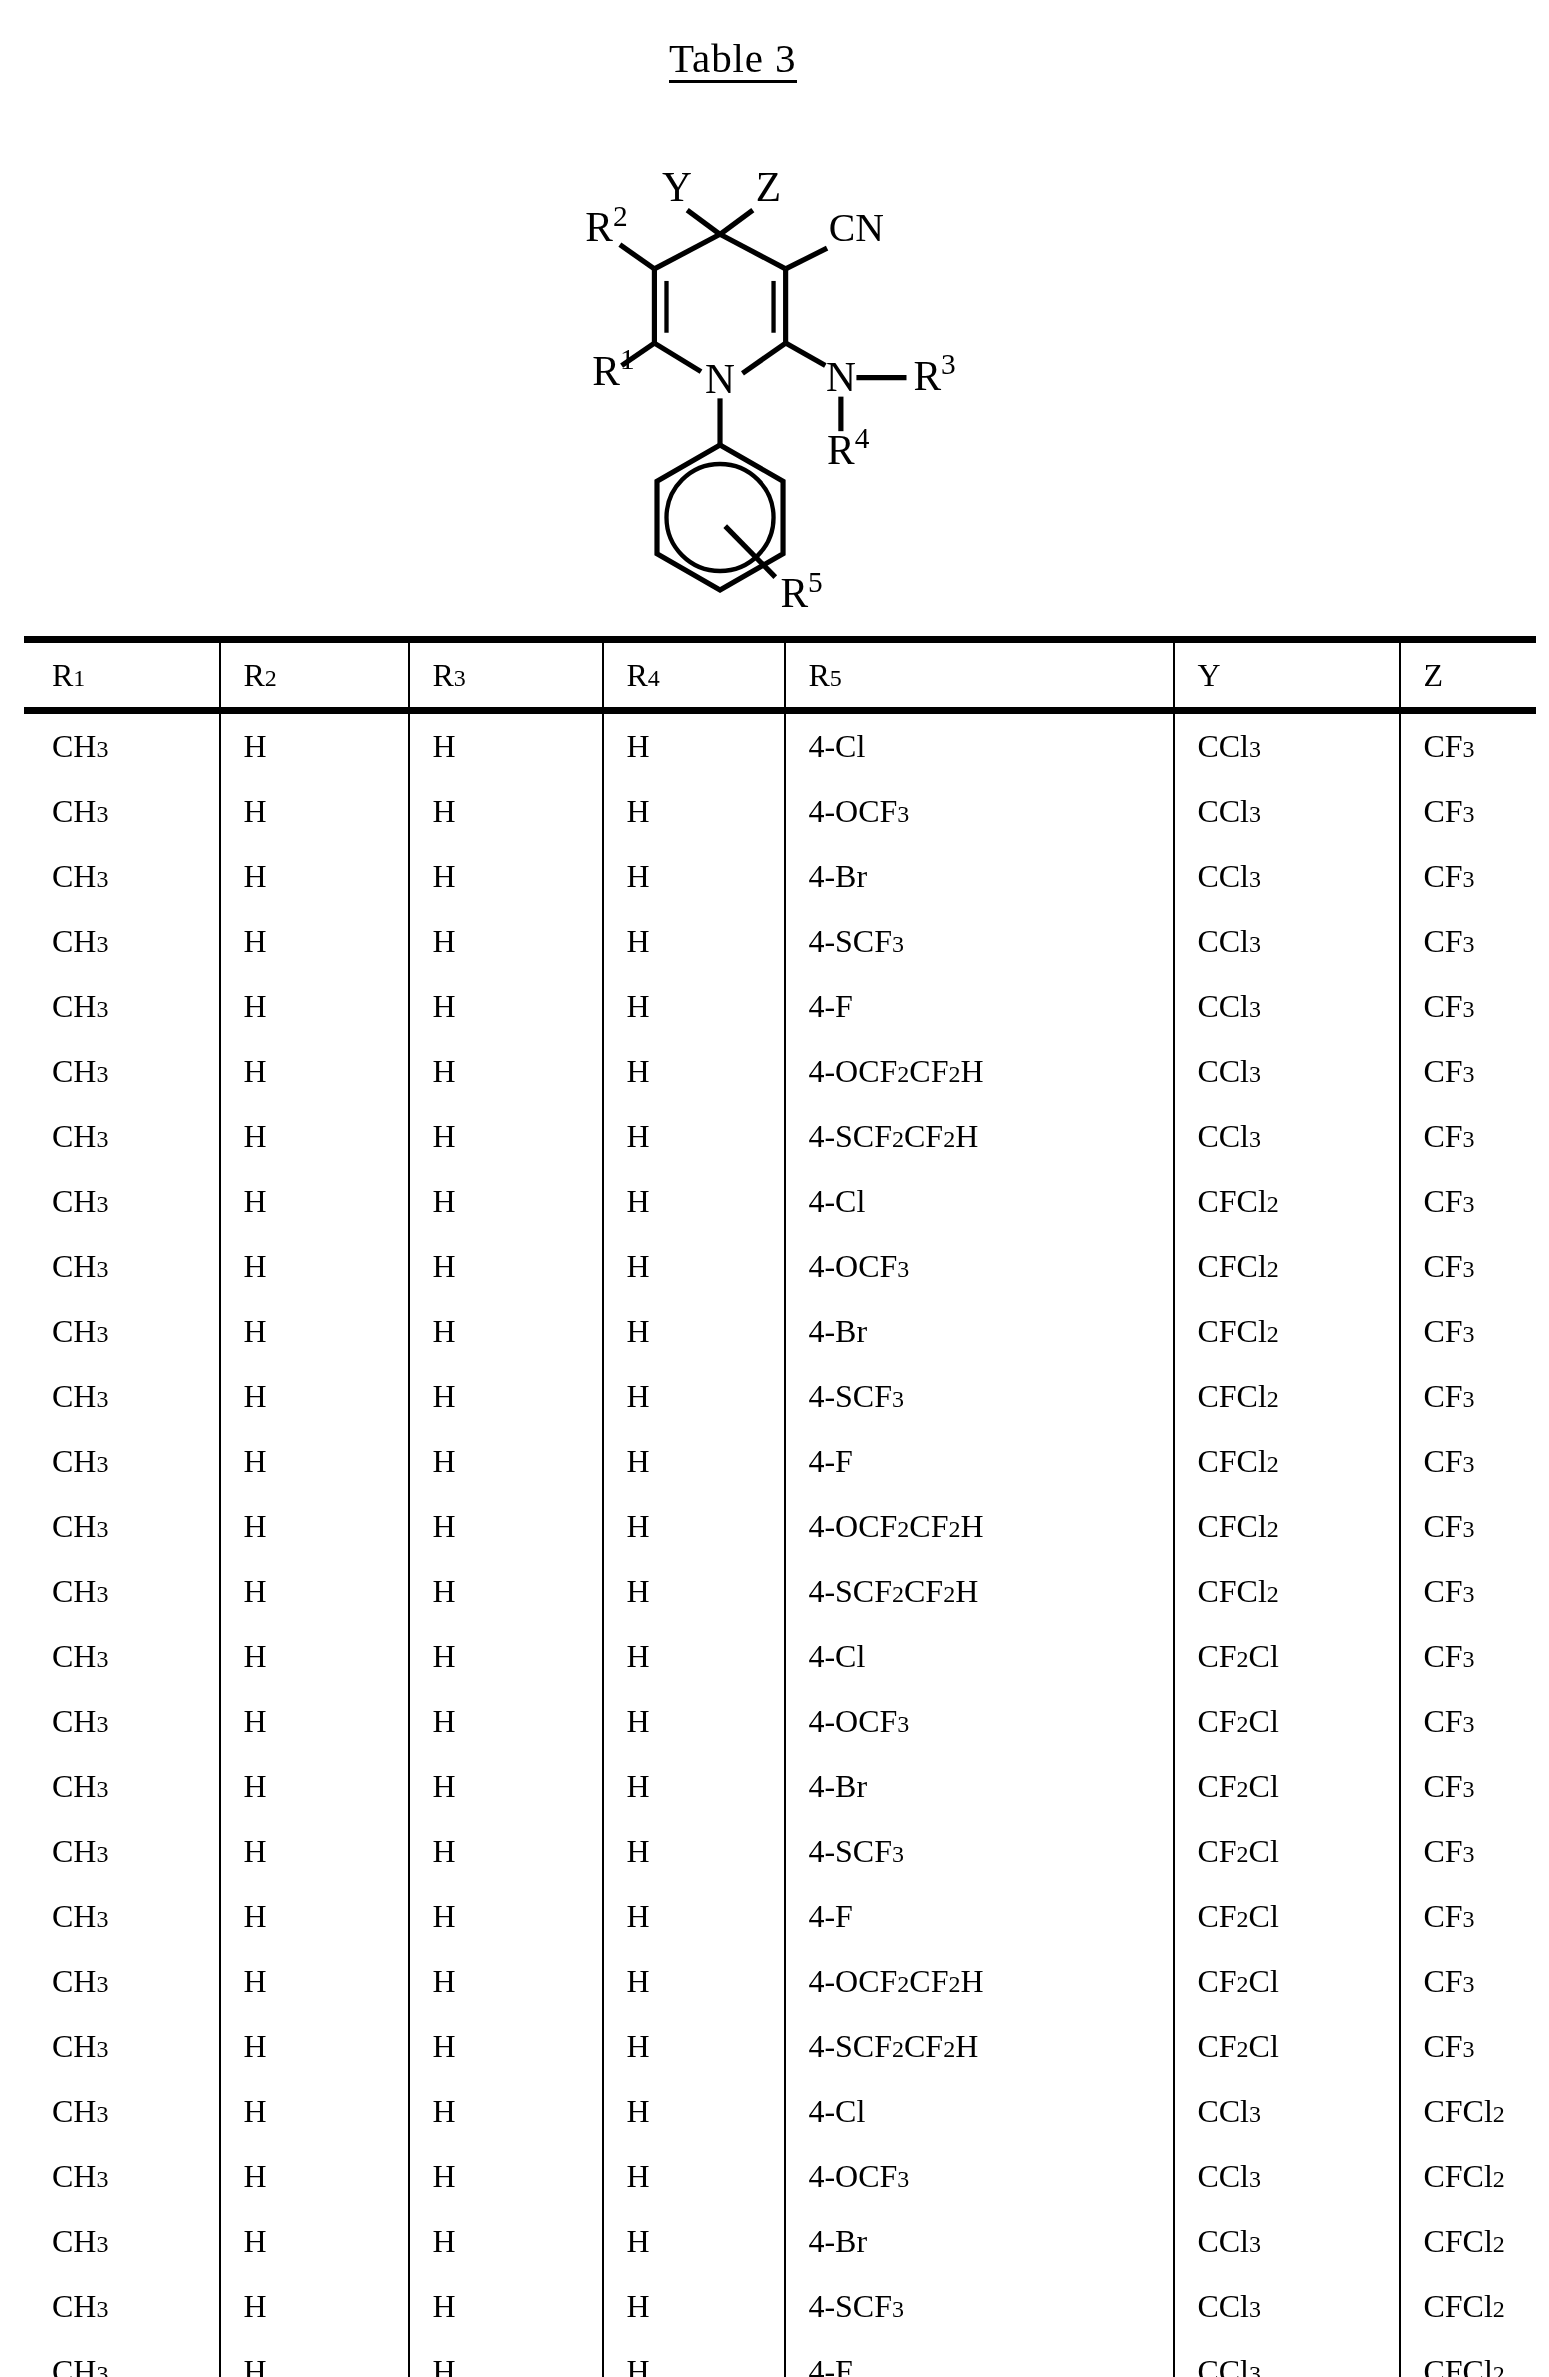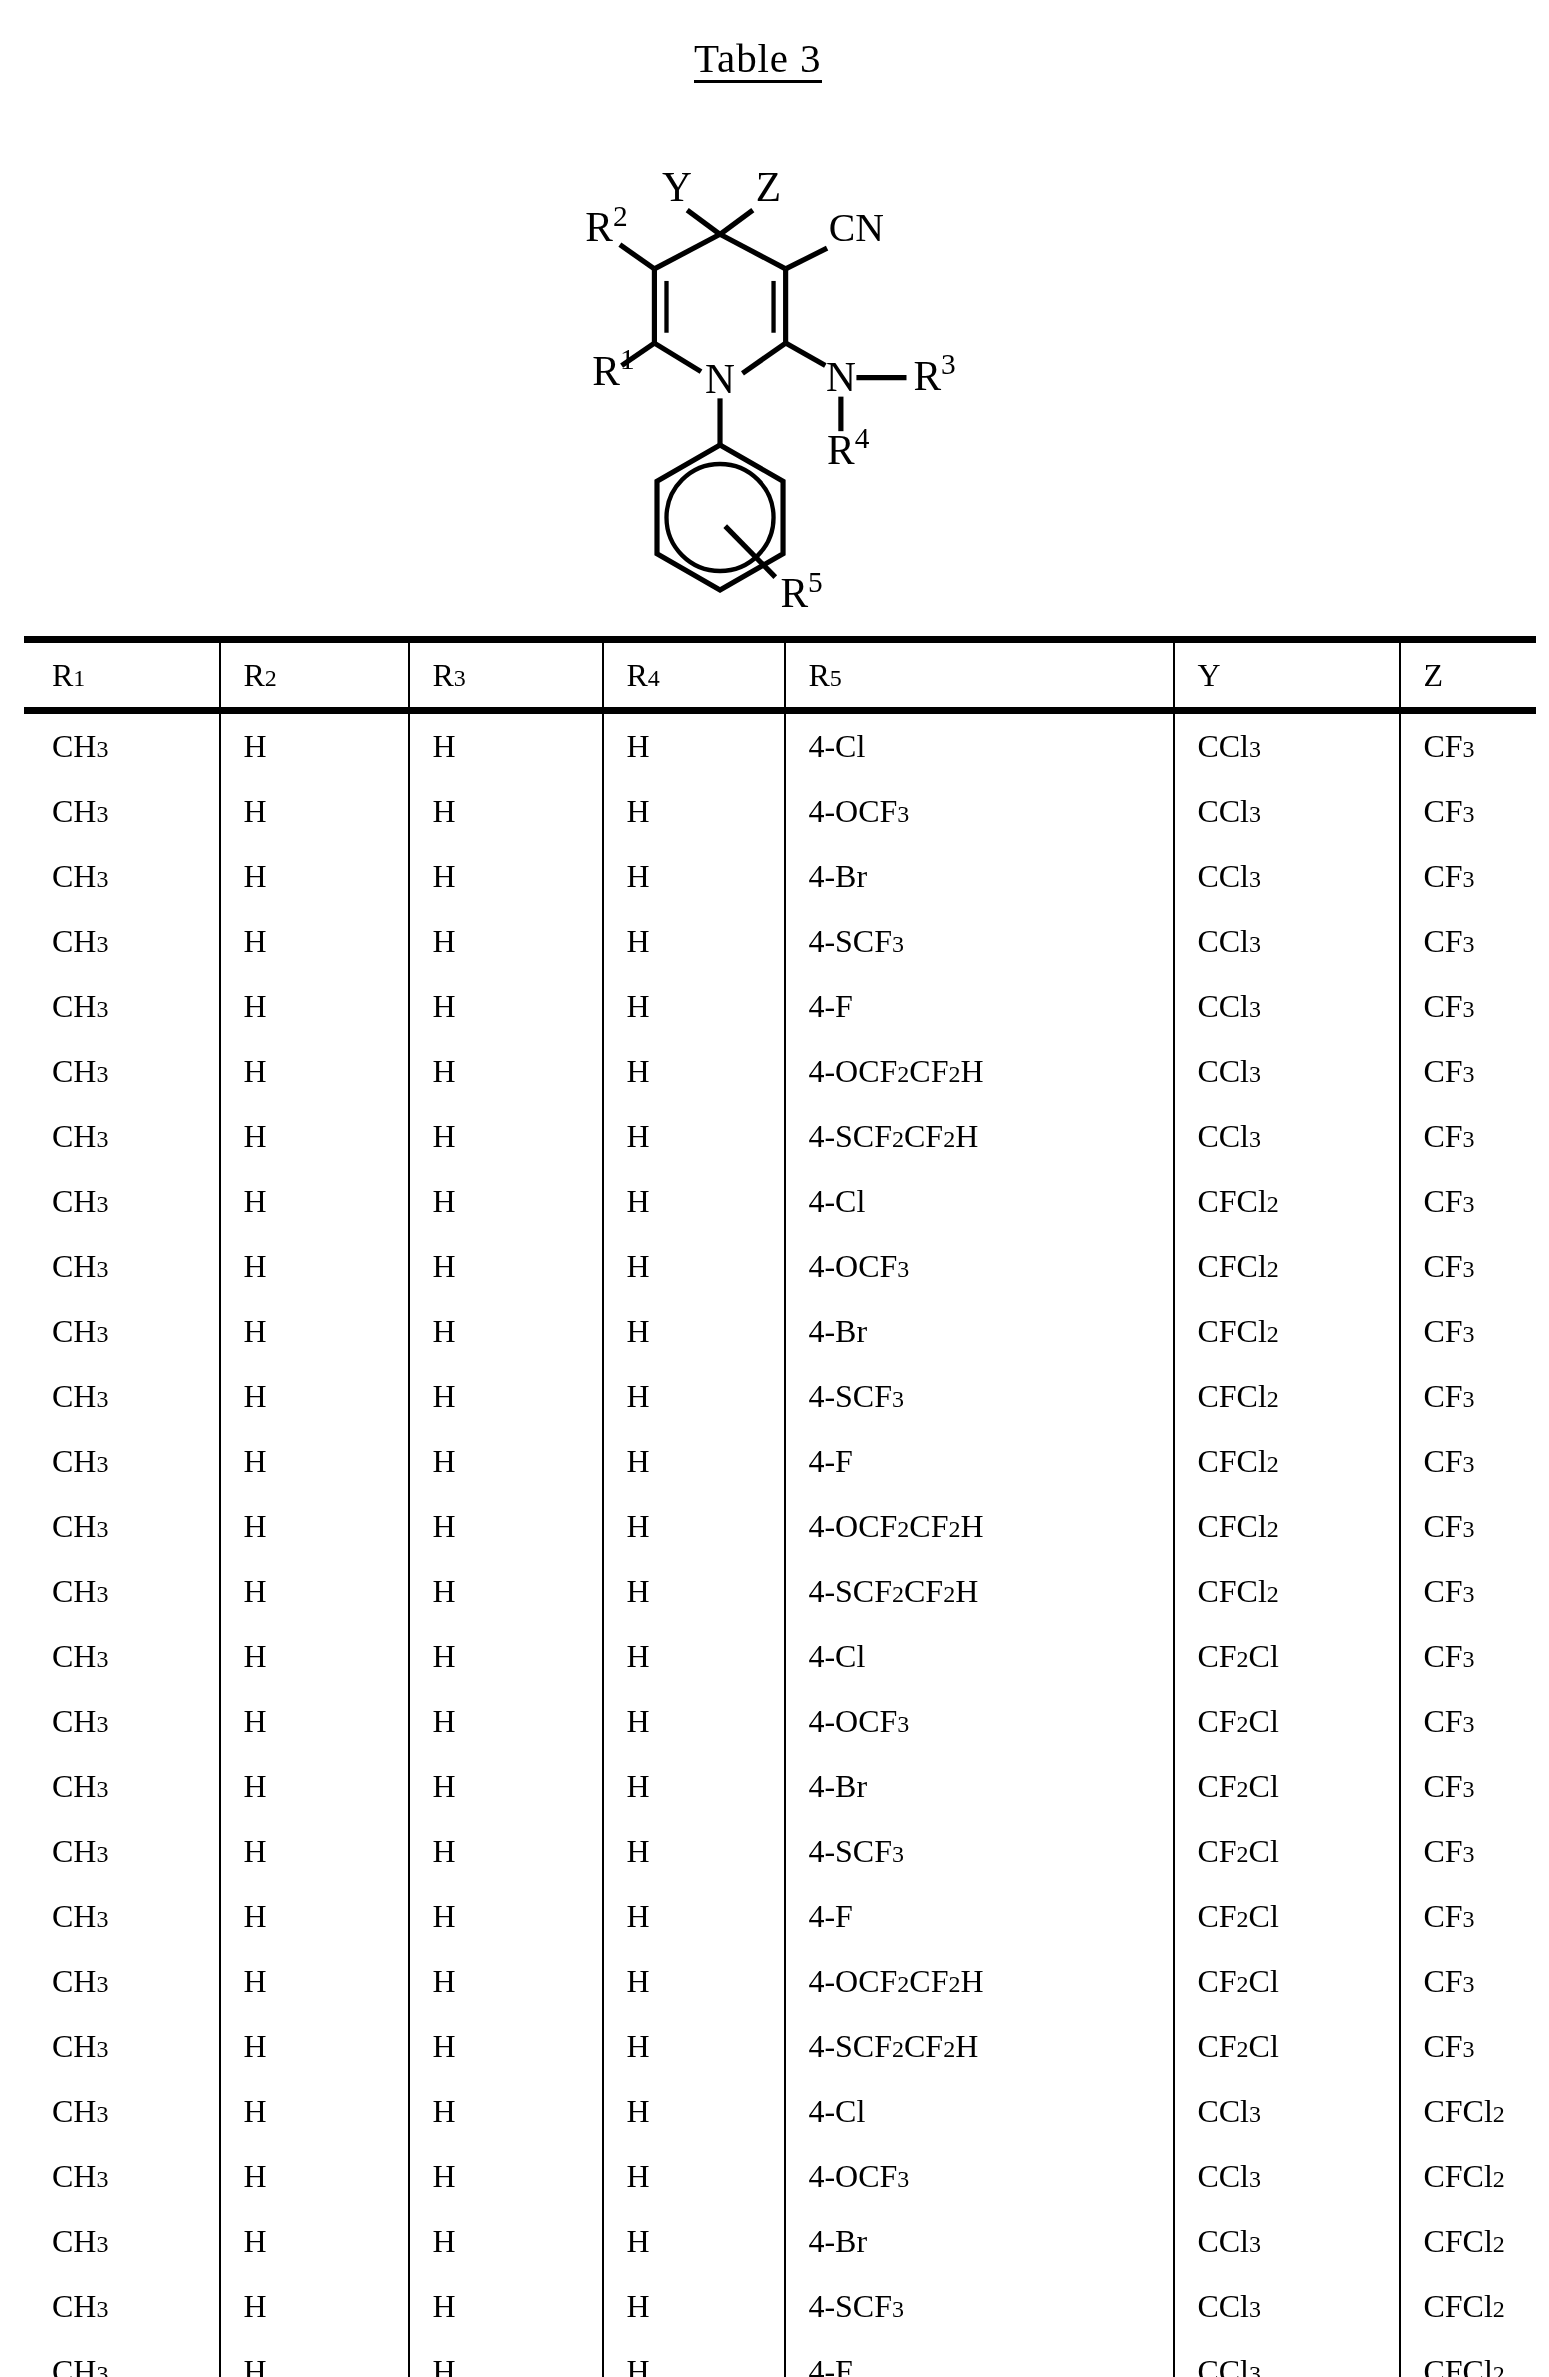--- a/index.html
+++ b/index.html
@@ -2,21 +2,21 @@
 <html style="font-size:14px"><head>
 <meta charset="utf-8">
 <style>
   html,body{margin:0;padding:0;}
   body{
     width:1550px;height:2377px;position:relative;background:#ffffff;color:#000;
     font-family:"Liberation Serif","DejaVu Serif",serif;overflow:hidden;
   }
   
   .doc-title{
-    position:absolute;top:38px;left:694px;
+    position:absolute;top:38px;left:669px;
     font-size:41px;letter-spacing:0.9px;
     border-bottom:3.5px solid #000;padding-bottom:0.9px;line-height:1.0;
     white-space:nowrap;
   }
   
   .structure-wrap{position:absolute;left:518px;top:129px;width:518px;height:518px;}
   .structure-wrap svg{width:100%;height:100%;}
   .bond{stroke:#000;stroke-width:6;fill:none;}
   .bond-thin{stroke:#000;stroke-width:5;fill:none;}
   .atom-label{font-family:"Liberation Serif","DejaVu Serif",serif;font-size:48px;fill:#000;}

